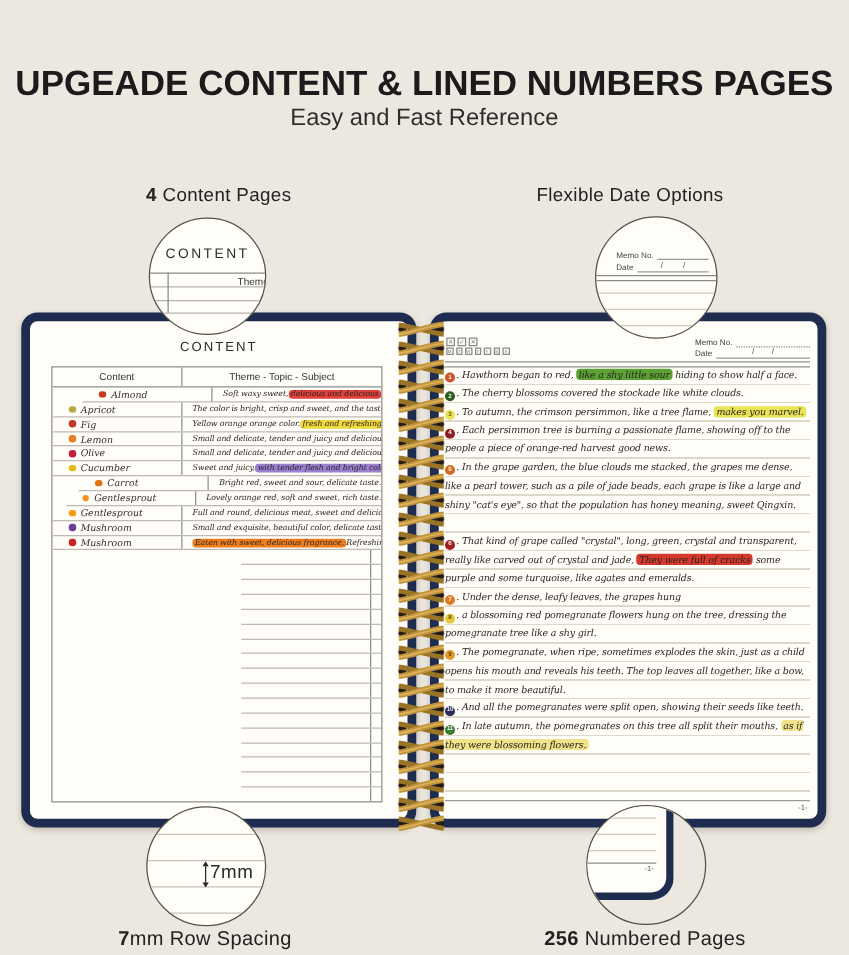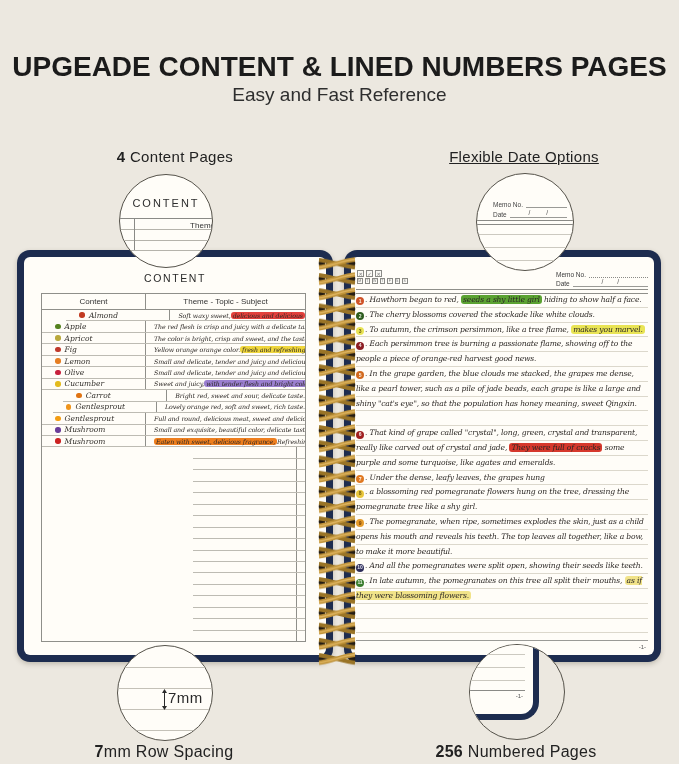--- a/index.html
+++ b/index.html
@@ -7,21 +7,21 @@
           font-family:"Liberation Sans",sans-serif;color:#1f1f1f;margin-top:32px;}
 
   
   .title{position:absolute;top:19px;left:0;right:0;text-align:center;
          font-size:28px;font-weight:bold;letter-spacing:0px;color:#1b1b1b;white-space:nowrap;}
   .subtitle{position:absolute;top:52px;left:0;right:0;text-align:center;
             font-size:19px;font-weight:400;color:#2e2e2e;}
 
   .top-label{position:absolute;top:116px;width:220px;text-align:center;font-size:15px;color:#222;letter-spacing:.3px;}
   #lbl-content-pages{left:65px;}
-  #lbl-date-options{left:414px;text-decoration:underline;}
+  #lbl-date-options{left:394px;}
   .bottom-label{position:absolute;top:711px;width:216px;text-align:center;font-size:16px;color:#222;letter-spacing:.3px;}
   #lbl-7mm{left:56px;}
   #lbl-256{left:408px;}
   .top-label b,.bottom-label b{font-weight:bold;}
 
   
   .cover{position:absolute;background:#1d2c4f;border-radius:13px;box-shadow:0 2px 5px rgba(60,50,30,.25);}
   .cover-left{left:17px;top:218px;width:316px;height:412px;}
   .cover-right{left:344px;top:218px;width:317px;height:412px;}
   .page{position:absolute;left:7px;top:7px;right:7px;bottom:7px;background:#fffdf8;border-radius:6px;}
@@ -121,29 +121,20 @@
         </div>
         <div id="ct-body" style="display:flex;flex-direction:column;flex:1;align-items:flex-end;">
             <div class="ct-row">
               <div class="c1">
                 <span class="dot" style="background: rgb(194, 59, 34);"></span>
                 <span class="fname">Almond</span>
               </div>
               <div class="c2">
                 <span>Soft waxy sweet, </span>
                 <span class="hl" style="background: rgb(226, 64, 59);">delicious and delicious</span>
-              </div>
-            </div>
-            <div class="ct-row">
-              <div class="c1">
-                <span class="dot" style="background: rgb(85, 130, 31);"></span>
-                <span class="fname">Apple</span>
-              </div>
-              <div class="c2">
-                <span>The red flesh is crisp and juicy with a delicate taste</span>
               </div>
             </div>
             <div class="ct-row">
               <div class="c1">
                 <span class="dot" style="background: rgb(185, 168, 59);"></span>
                 <span class="fname">Apricot</span>
               </div>
               <div class="c2">
                 <span>The color is bright, crisp and sweet, and the taste is rich</span>
               </div>
@@ -331,21 +322,21 @@
         <div class="memo-row">
           <span>Date</span>
           <div class="fill-solid">
               <span>/</span>
               <span>/</span>
             </div>
         </div>
       </div>
       <div class="rp-rule"></div>
       <div class="rp-body" id="rp-body">
-          <div class="entry"><span class="badge" style="background: rgb(207, 83, 40); color: rgb(253, 242, 228);">1</span><span>. Hawthorn began to red, </span><span class="hl" style="background: rgb(91, 162, 50);">seeds a shy little girl</span><span> hiding to show half a face.</span></div>
+          <div class="entry"><span class="badge" style="background: rgb(207, 83, 40); color: rgb(253, 242, 228);">1</span><span>. Hawthorn began to red, </span><span class="hl" style="background: rgb(91, 162, 50);">like a shy little sour</span><span> hiding to show half a face.</span></div>
           <div class="entry"><span class="badge" style="background: rgb(46, 92, 30); color: rgb(234, 245, 226);">2</span><span>. The cherry blossoms covered the stockade like white clouds.</span></div>
           <div class="entry"><span class="badge" style="background: rgb(233, 228, 85); color: rgb(107, 93, 16);">3</span><span>. To autumn, the crimson persimmon, like a tree flame, </span><span class="hl" style="background: rgb(233, 228, 85);">makes you marvel.</span></div>
           <div class="entry"><span class="badge" style="background: rgb(140, 29, 34); color: rgb(247, 233, 230);">4</span><span>. Each persimmon tree is burning a passionate flame, showing off to the people a piece of orange-red harvest good news.</span></div>
           <div class="entry"><span class="badge" style="background: rgb(210, 105, 30); color: rgb(253, 243, 228);">5</span><span>. In the grape garden, the blue clouds me stacked, the grapes me dense, like a pearl tower, such as a pile of jade beads, each grape is like a large and shiny "cat's eye", so that the population has honey meaning, sweet Qingxin.</span></div>
           <div class="entry gap"><span class="badge" style="background: rgb(160, 32, 32); color: rgb(249, 236, 234);">6</span><span>. That kind of grape called "crystal", long, green, crystal and transparent, really like carved out of crystal and jade, </span><span class="hl" style="background: rgb(214, 56, 44);">They were full of cracks</span><span> some purple and some turquoise, like agates and emeralds.</span></div>
           <div class="entry"><span class="badge" style="background: rgb(224, 120, 32); color: rgb(253, 242, 227);">7</span><span>. Under the dense, leafy leaves, the grapes hung</span></div>
           <div class="entry"><span class="badge" style="background: rgb(233, 198, 59); color: rgb(110, 90, 14);">8</span><span>. a blossoming red pomegranate flowers hung on the tree, dressing the pomegranate tree like a shy girl.</span></div>
           <div class="entry"><span class="badge" style="background: rgb(229, 155, 43); color: rgb(110, 60, 7);">9</span><span>. The pomegranate, when ripe, sometimes explodes the skin, just as a child opens his mouth and reveals his teeth. The top leaves all together, like a bow, to make it more beautiful.</span></div>
           <div class="entry"><span class="badge" style="background: rgb(44, 44, 88); color: rgb(232, 232, 244);">10</span><span>. And all the pomegranates were split open, showing their seeds like teeth.</span></div>
           <div class="entry"><span class="badge" style="background: rgb(58, 125, 44); color: rgb(233, 244, 228);">11</span><span>. In late autumn, the pomegranates on this tree all split their mouths, </span><span class="hl" style="background: rgb(241, 227, 137);">as if they were blossoming flowers.</span></div>

